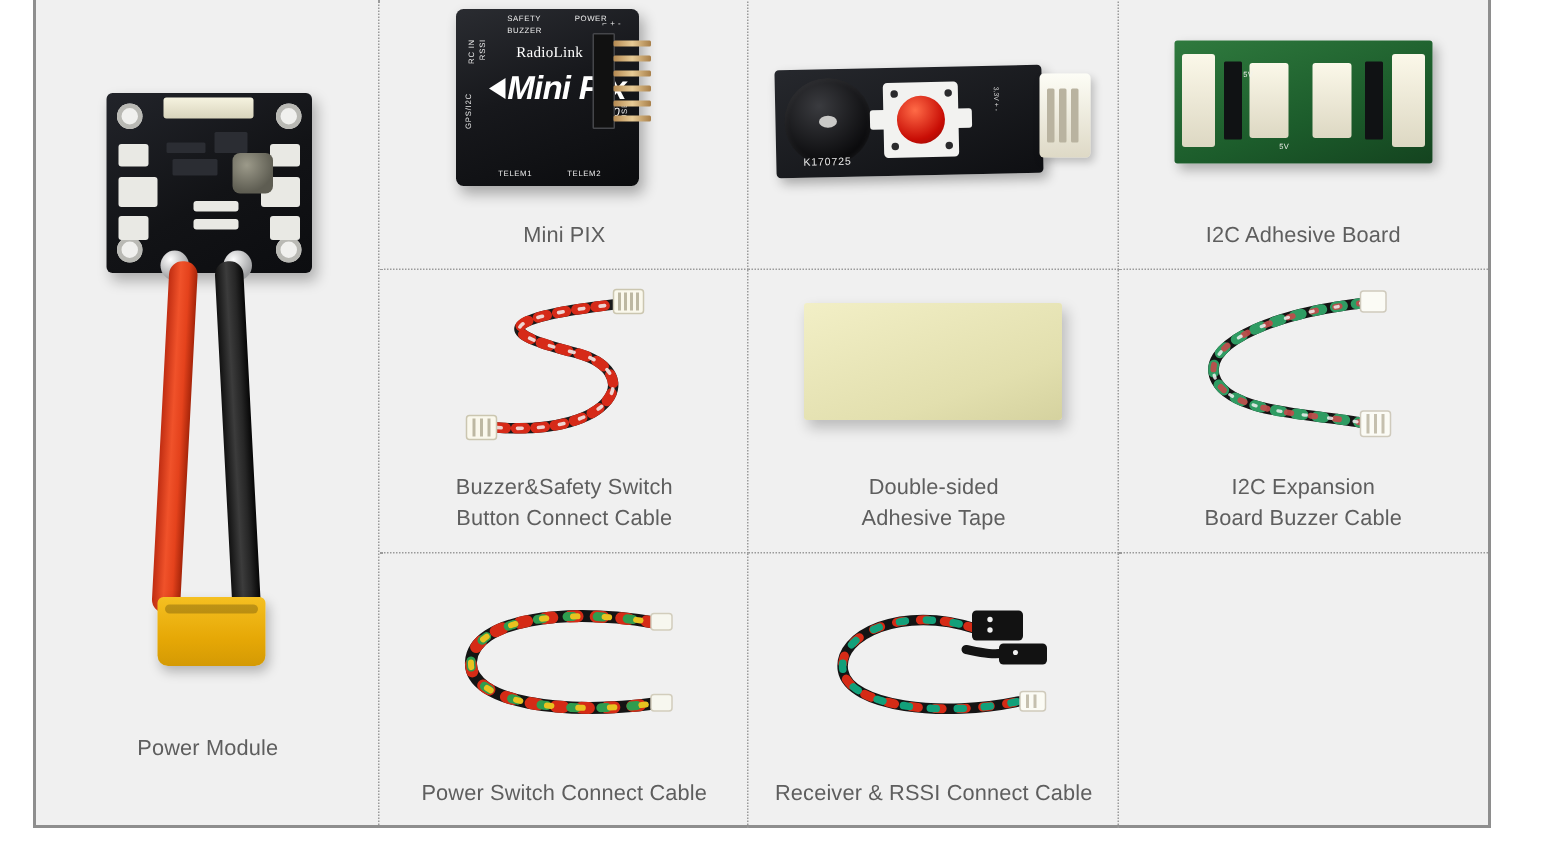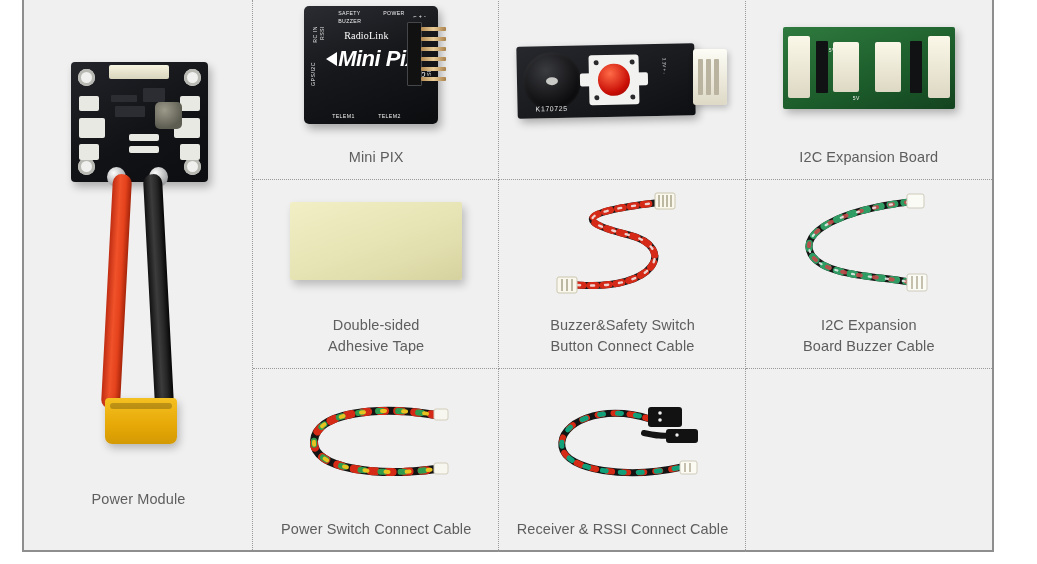--- a/index.html
+++ b/index.html
@@ -162,21 +162,20 @@
     background: rgba(0,0,0,.22); border-radius: 3px;
   }
 
   
   .mp-wrap { position: relative; width: 160px; height: 132px; }
   .mp-body {
     position: absolute; left: 8px; top: 4px; width: 122px; height: 118px;
     background: linear-gradient(160deg,#2a2c31 0%, #17181c 45%, #0b0c0e 100%);
     border-radius: 5px;
     box-shadow: 3px 5px 9px rgba(0,0,0,.3);
-    padding-left: 12px;
   }
   .mp-t {
     position: absolute; color: #efefef; font-size: 5.2px; letter-spacing: .4px;
     font-family: "Liberation Sans", sans-serif; white-space: nowrap;
   }
   .mp-logo {
     position: absolute; left: 40px; top: 24px;
     color: #fff; font-size: 10px; letter-spacing: .2px;
     font-family: "Liberation Serif", serif;
   }
@@ -393,29 +392,21 @@
               <span class="i2c-sock" style="left:50px; top:15px; width:26px; height:50px;"></span>
               <span class="i2c-sock" style="left:92px; top:15px; width:26px; height:50px;"></span>
               <span class="i2c-sock" style="right:5px; top:9px;  width:22px; height:62px;"></span>
               <span class="i2c-dark" style="left:33px; top:14px; width:12px; height:52px;"></span>
               <span class="i2c-dark" style="right:33px;top:14px; width:12px; height:52px;"></span>
               <span class="i2c-lbl" style="left:46px; top:20px;">5V</span>
               <span class="i2c-lbl" style="left:70px; bottom:8px;">5V</span>
             </div>
           </div>
         </div>
-        <div class="caption">I2C Expansion Board</div>
-      </div>
-
-      <div class="cell sep-right sep-bottom">
-        <div class="art">
-          <div class="tape"></div>
-        </div>
-        <div class="caption">Double-sided
-Adhesive Tape</div>
+        <div class="caption">I2C Adhesive Board</div>
       </div>
 
       <div class="cell sep-right sep-bottom">
         <div class="art">
           <svg class="cable-svg" width="170" height="120" viewBox="0 0 170 120">
             <path d="M40 98 C 120 104, 140 60, 92 48 C 44 36, 34 26, 118 16" fill="none" stroke="#1a1a1a" stroke-width="7" stroke-linecap="round"></path>
             <path d="M40 98 C 120 104, 140 60, 92 48 C 44 36, 34 26, 118 16" fill="none" stroke="#d62a18" stroke-width="7" stroke-linecap="round" stroke-dasharray="6 7"></path>
             <path d="M40 98 C 120 104, 140 60, 92 48 C 44 36, 34 26, 118 16" fill="none" stroke="#f2f2f2" stroke-width="2.4" stroke-linecap="round" stroke-dasharray="3 11" opacity=".85"></path>
             <rect x="118" y="6" width="20" height="16" rx="2" fill="#faf8ec" stroke="#cbc6b0"></rect>
             <rect x="121" y="8" width="2" height="12" fill="#bdb8a2"></rect>
@@ -425,20 +416,28 @@
             <rect x="20" y="90" width="20" height="16" rx="2" fill="#faf8ec" stroke="#cbc6b0"></rect>
             <rect x="24" y="92" width="2" height="12" fill="#bdb8a2"></rect>
             <rect x="29" y="92" width="2" height="12" fill="#bdb8a2"></rect>
             <rect x="34" y="92" width="2" height="12" fill="#bdb8a2"></rect>
           </svg>
         </div>
         <div class="caption">Buzzer&amp;Safety Switch
 Button Connect Cable</div>
       </div>
 
+      <div class="cell sep-right sep-bottom">
+        <div class="art">
+          <div class="tape"></div>
+        </div>
+        <div class="caption">Double-sided
+Adhesive Tape</div>
+      </div>
+
       <div class="cell sep-bottom">
         <div class="art">
           <svg class="cable-svg" width="175" height="118" viewBox="0 0 175 118">
             <path d="M128 14 C 60 22, 18 44, 30 66 C 42 88, 96 88, 128 94" fill="none" stroke="#141414" stroke-width="7" stroke-linecap="round"></path>
             <path d="M128 14 C 60 22, 18 44, 30 66 C 42 88, 96 88, 128 94" fill="none" stroke="#2f9c63" stroke-width="7" stroke-linecap="round" stroke-dasharray="5 9"></path>
             <path d="M128 14 C 60 22, 18 44, 30 66 C 42 88, 96 88, 128 94" fill="none" stroke="#c44a4a" stroke-width="4" stroke-linecap="round" stroke-dasharray="3 13" opacity=".9"></path>
             <path d="M128 14 C 60 22, 18 44, 30 66 C 42 88, 96 88, 128 94" fill="none" stroke="#f0f0f0" stroke-width="2.2" stroke-linecap="round" stroke-dasharray="2 15" opacity=".85"></path>
             <rect x="126" y="6" width="17" height="14" rx="2" fill="#fbfbf5" stroke="#cfcabc"></rect>
             <rect x="126" y="86" width="20" height="17" rx="2" fill="#fbfbf5" stroke="#cfcabc"></rect>
             <rect x="130" y="88" width="2" height="13" fill="#c5c0ae"></rect>

